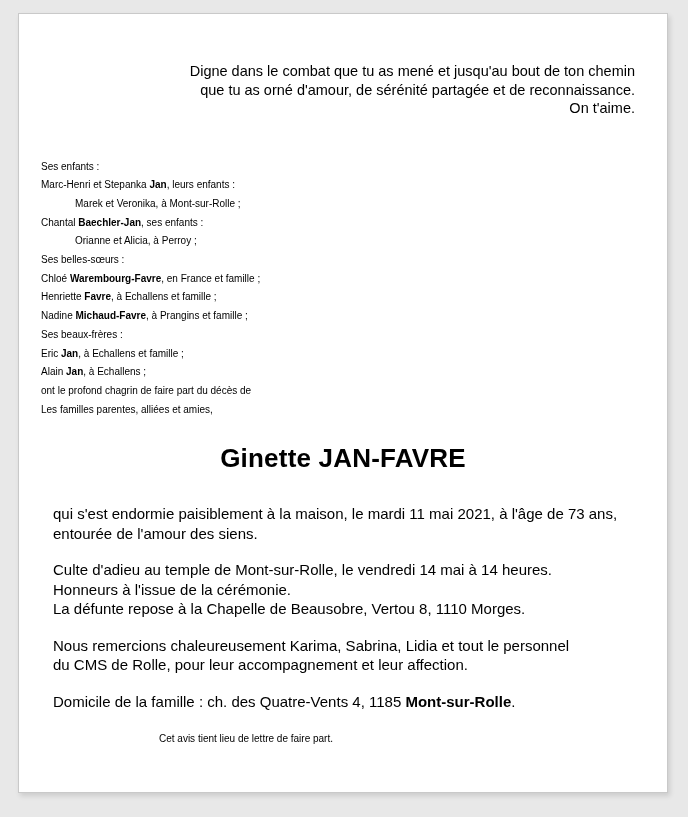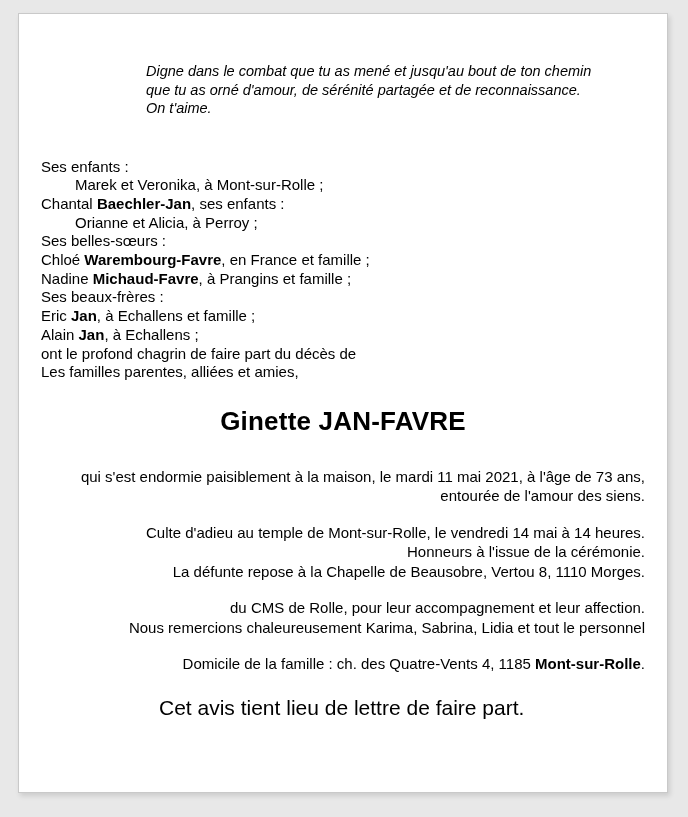--- a/index.html
+++ b/index.html
@@ -26,32 +26,31 @@
     box-shadow: 2px 3px 5px rgba(0,0,0,0.12);
   }
   .notice {
     position: absolute;
     left: 22px;
     top: 20px;
     right: 22px;
     bottom: 14px;
   }
   .epitaph {
-    text-align: left;
-    font-style: italic;
+    text-align: right;
     font-size: 14.5px;
     line-height: 18.5px;
     margin: 28px 10px 0 105px;
   }
   .epitaph div {
     white-space: nowrap;
   }
   .family {
     margin-top: 40px;
-    font-size: 15px;
+    font-size: 10px;
     line-height: 18.7px;
   }
   .family .line {
     white-space: nowrap;
   }
   .family .indent {
     padding-left: 34px;
   }
   .deceased-name {
     text-align: center;
@@ -60,52 +59,53 @@
     margin-top: 24px;
     letter-spacing: 0.2px;
   }
   .body-text {
     margin-top: 30px;
     font-size: 15px;
     line-height: 19.5px;
   }
   .body-text p {
     margin: 0 0 17px 12px;
-    text-align: right;
   }
   .body-text p .line {
     display: block;
     white-space: nowrap;
   }
   .closing {
     margin-top: 22px;
     margin-left: 118px;
-    font-size: 21px;
+    font-size: 10px;
   }
   b { font-weight: bold; }
 </style>
 </head>
 <body>
 
 <div class="page-frame">
   <div class="notice">
 
     <div class="epitaph">
       <div>Digne dans le combat que tu as mené et jusqu'au bout de ton chemin</div>
       <div>que tu as orné d'amour, de sérénité partagée et de reconnaissance.</div>
       <div>On t'aime.</div>
     </div>
 
     <div class="family">
       <div class="line">Ses enfants :</div>
+      <div class="line"><span>Marc-Henri et Stepanka </span><b>Jan</b><span>, leurs enfants :</span></div>
       <div class="line indent">Marek et Veronika, à Mont-sur-Rolle ;</div>
       <div class="line"><span>Chantal </span><b>Baechler-Jan</b><span>, ses enfants :</span></div>
       <div class="line indent">Orianne et Alicia, à Perroy ;</div>
       <div class="line">Ses belles-sœurs :</div>
       <div class="line"><span>Chloé </span><b>Warembourg-Favre</b><span>, en France et famille ;</span></div>
+      <div class="line"><span>Henriette </span><b>Favre</b><span>, à Echallens et famille ;</span></div>
       <div class="line"><span>Nadine </span><b>Michaud-Favre</b><span>, à Prangins et famille ;</span></div>
       <div class="line">Ses beaux-frères :</div>
       <div class="line"><span>Eric </span><b>Jan</b><span>, à Echallens et famille ;</span></div>
       <div class="line"><span>Alain </span><b>Jan</b><span>, à Echallens ;</span></div>
       <div class="line">ont le profond chagrin de faire part du décès de</div>
       <div class="line">Les familles parentes, alliées et amies,</div>
     </div>
 
     <div class="deceased-name">Ginette JAN-FAVRE</div>
 
@@ -113,22 +113,22 @@
       <p>
         <span class="line">qui s'est endormie paisiblement à la maison, le mardi 11 mai 2021, à l'âge de 73 ans,</span>
         <span class="line">entourée de l'amour des siens.</span>
       </p>
       <p>
         <span class="line">Culte d'adieu au temple de Mont-sur-Rolle, le vendredi 14 mai à 14 heures.</span>
         <span class="line">Honneurs à l'issue de la cérémonie.</span>
         <span class="line">La défunte repose à la Chapelle de Beausobre, Vertou 8, 1110 Morges.</span>
       </p>
       <p>
+        <span class="line">Nous remercions chaleureusement Karima, Sabrina, Lidia et tout le personnel</span>
         <span class="line">du CMS de Rolle, pour leur accompagnement et leur affection.</span>
-        <span class="line">Nous remercions chaleureusement Karima, Sabrina, Lidia et tout le personnel</span>
       </p>
       <p>
         <span class="line"><span>Domicile de la famille : ch. des Quatre-Vents 4, 1185 </span><b>Mont-sur-Rolle</b><span>.</span></span>
       </p>
     </div>
 
     <div class="closing">Cet avis tient lieu de lettre de faire part.</div>
 
   </div>
 </div>

